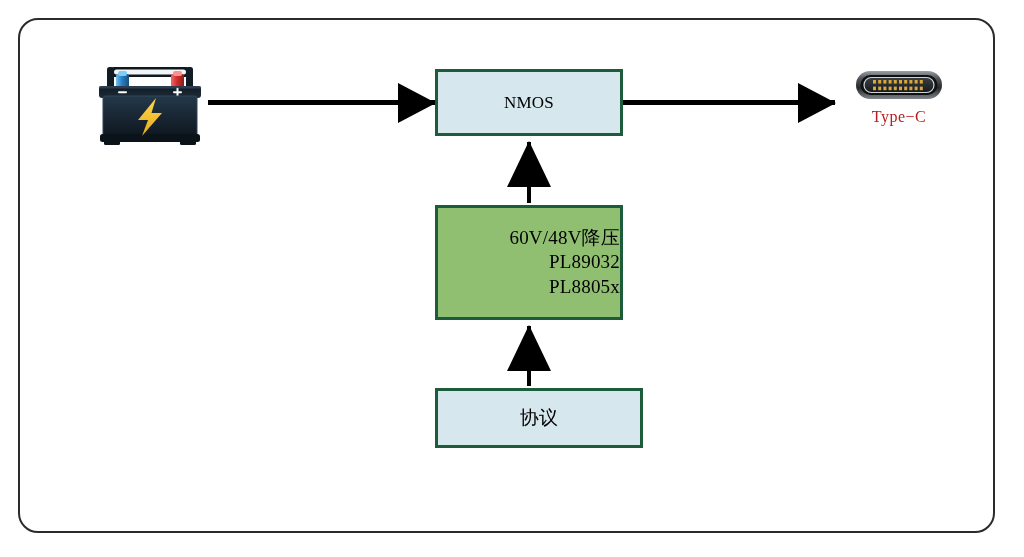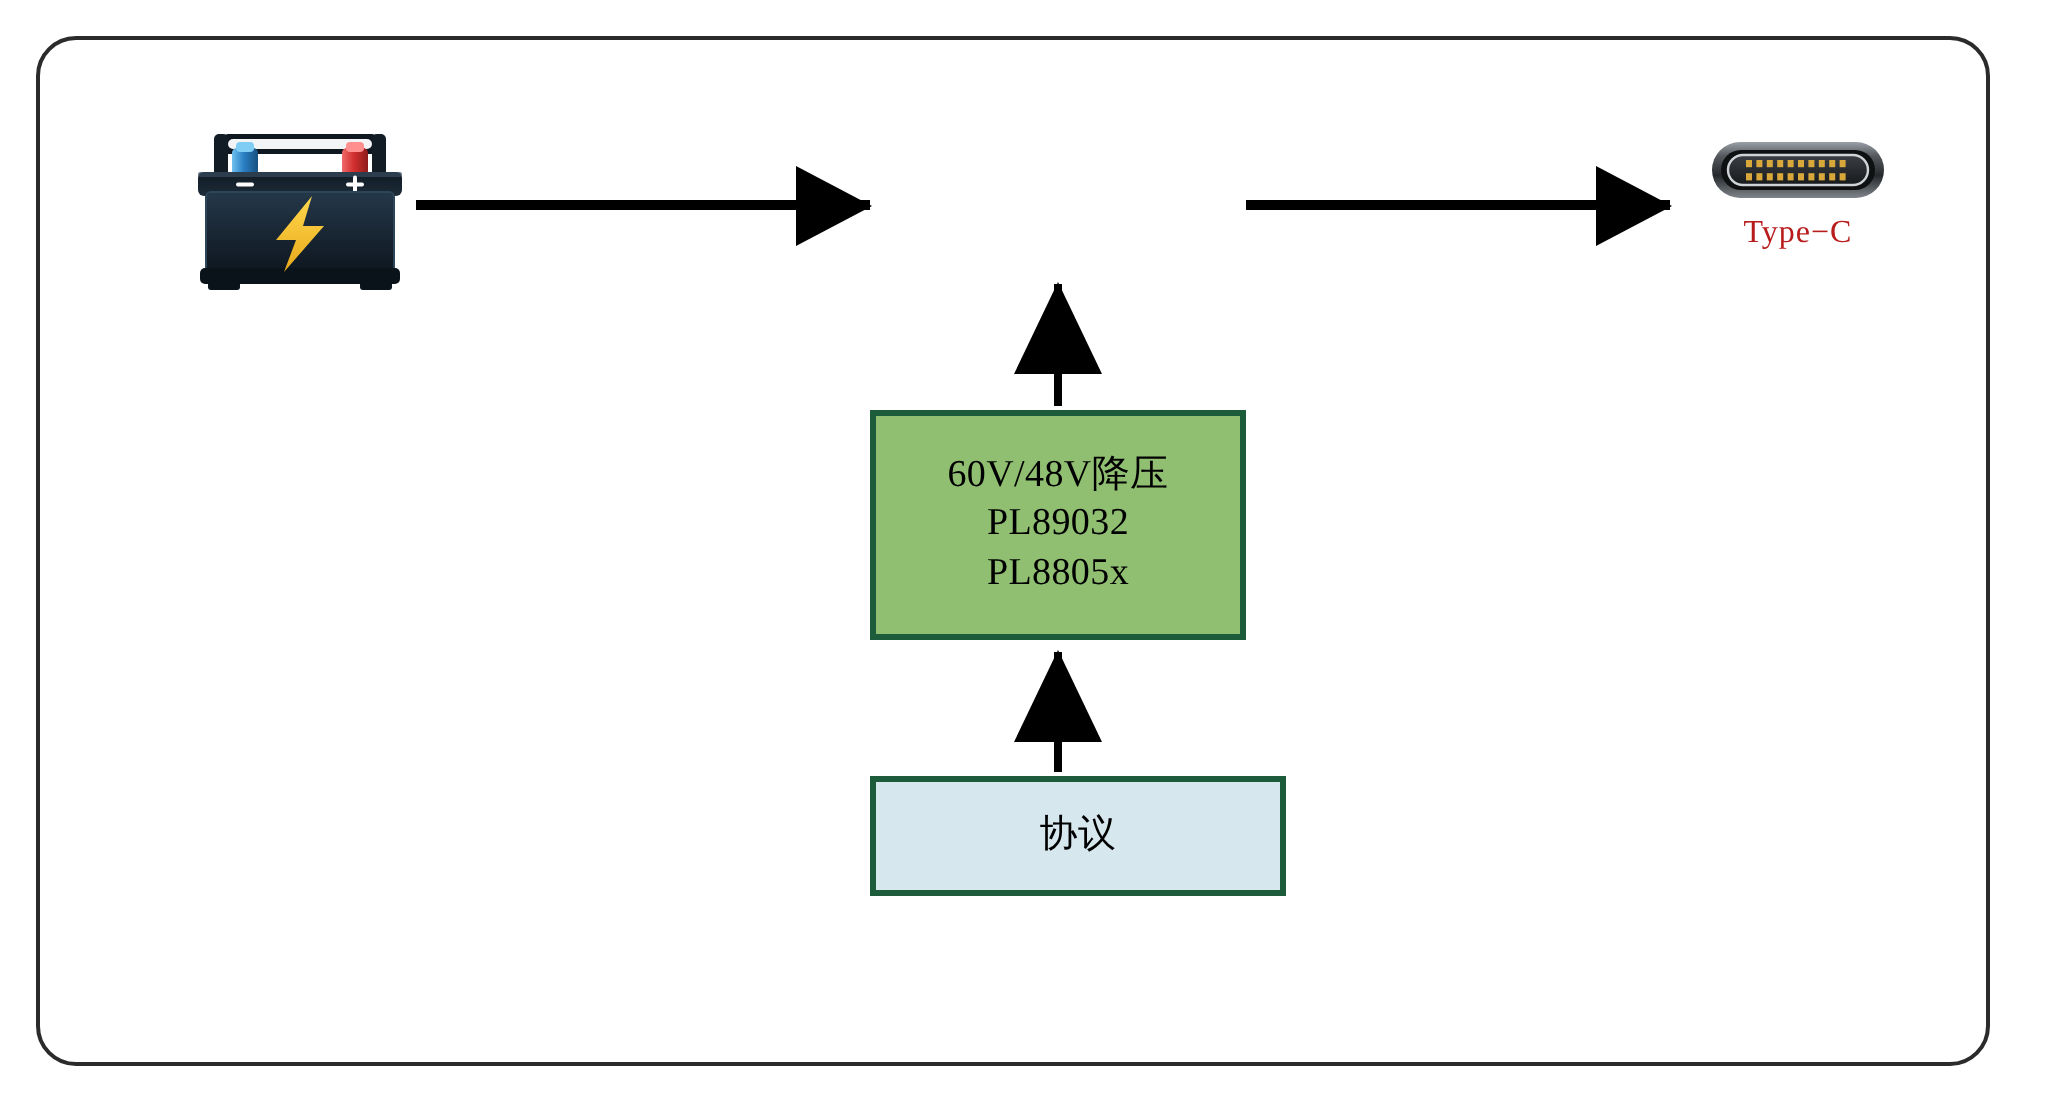--- a/index.html
+++ b/index.html
@@ -39,21 +39,21 @@
     display: flex;
     flex-direction: column;
     align-items: center;
     justify-content: center;
     text-align: center;
     color: #000000;
     line-height: 1.28;
     letter-spacing: 0.2px;
   }
   .node.blue  { background: #d6e7ee; }
-  .node.green { background: #90bf72; }
+  .node.green { background: #90bf72; align-items: flex-end; }
 
   #node-nmos {
     left: 435px; top: 69px;
     width: 188px; height: 67px;
     font-size: 17px;
   }
   #node-buck {
     left: 435px; top: 205px;
     width: 188px; height: 115px;
     font-size: 19px;
@@ -189,20 +189,23 @@
       <rect x="87" y="78" width="16" height="5" rx="1.5" fill="#0b131a"></rect>
 
       <path d="M63 36 L45 58 L55 58 L49 74 L69 51 L58.5 51 Z" fill="url(#boltGrad)"></path>
     </svg>
   </div>
 
   <div class="arrow-h" id="arrow-battery-nmos">
     <span class="head"></span>
   </div>
 
+  <div class="node blue" id="node-nmos">
+    <span>NMOS</span>
+  </div>
 
   <div class="arrow-h" id="arrow-nmos-typec">
     <span class="head"></span>
   </div>
 
   <div id="typec-wrap">
     <svg id="typec-connector" viewBox="0 0 88 30">
       <defs>
         <linearGradient id="shellGrad" x1="0" y1="0" x2="0" y2="1">
           <stop offset="0%" stop-color="#9aa0a6"></stop>

